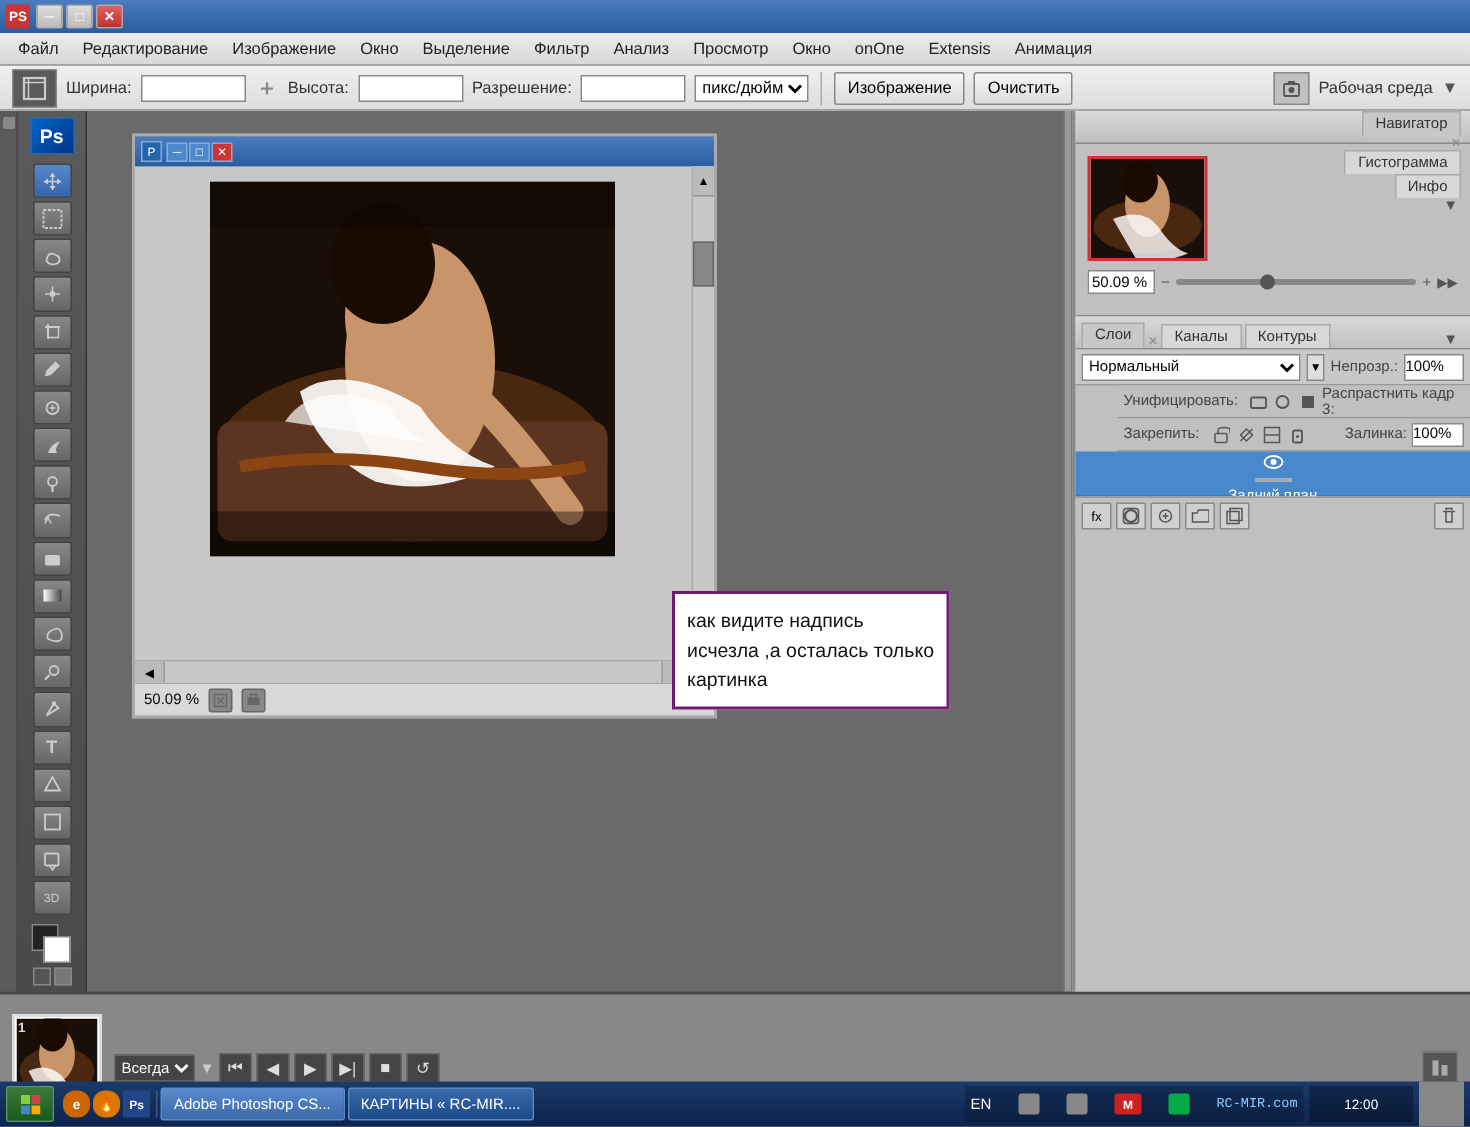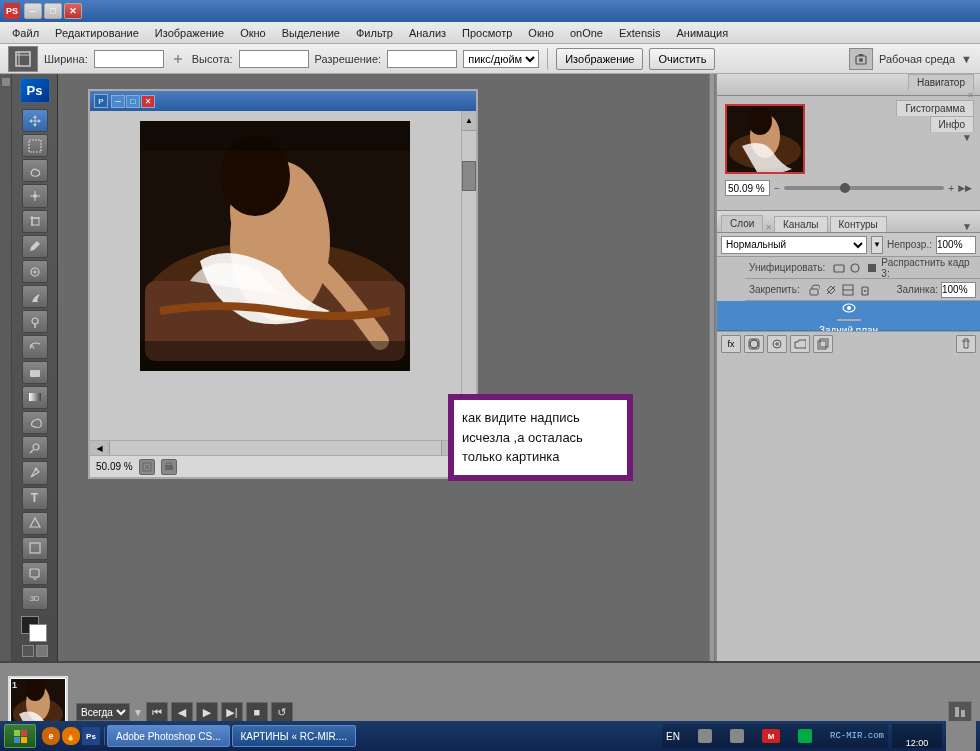--- a/index.html
+++ b/index.html
@@ -168,21 +168,21 @@
       pointer-events: none;
     }
 
     
     .callout-box {
       position: absolute;
       top: 320px;
       left: 390px;
       width: 185px;
       background: white;
-      border: 6px solid #701a75;
+      border: 2px solid #701a75;
       padding: 8px;
       font-size: 13px;
       color: #111;
       line-height: 1.5;
     }
 
     
     .right-panel {
       width: 265px;
       background: #c0c0c0;
@@ -942,18 +942,18 @@
 
       <div style="width:14px;height:14px;background:#888;border-radius:2px;"></div>
       <div style="width:14px;height:14px;background:#888;border-radius:2px;"></div>
       <div style="width:18px;height:14px;background:#cc2222;display:flex;align-items:center;justify-content:center;border-radius:2px;">
         <span style="color:white;font-size:8px;font-weight:bold;">M</span>
       </div>
       <div style="width:14px;height:14px;background:#00aa44;border-radius:2px;"></div>
       <span class="systray-text" style="font-size:9px;color:#88ccff;font-family:Liberation Mono, monospace;">RC-MIR.com</span>
     </div>
 
-    <div style="width:50px;height:24px;background:rgba(0,0,0,0.3);display:flex;align-items:flex-end;justify-content:center;">
+    <div style="width:69px;height:24px;background:rgba(0,0,0,0.3);display:flex;align-items:center;justify-content:center;">
       <span style="color:white;font-size:9px;">12:00</span>
     </div>
     <div style="width:30px;height:30px;background:#888;"></div>
   </div>
 </div>
 
 </body></html>

